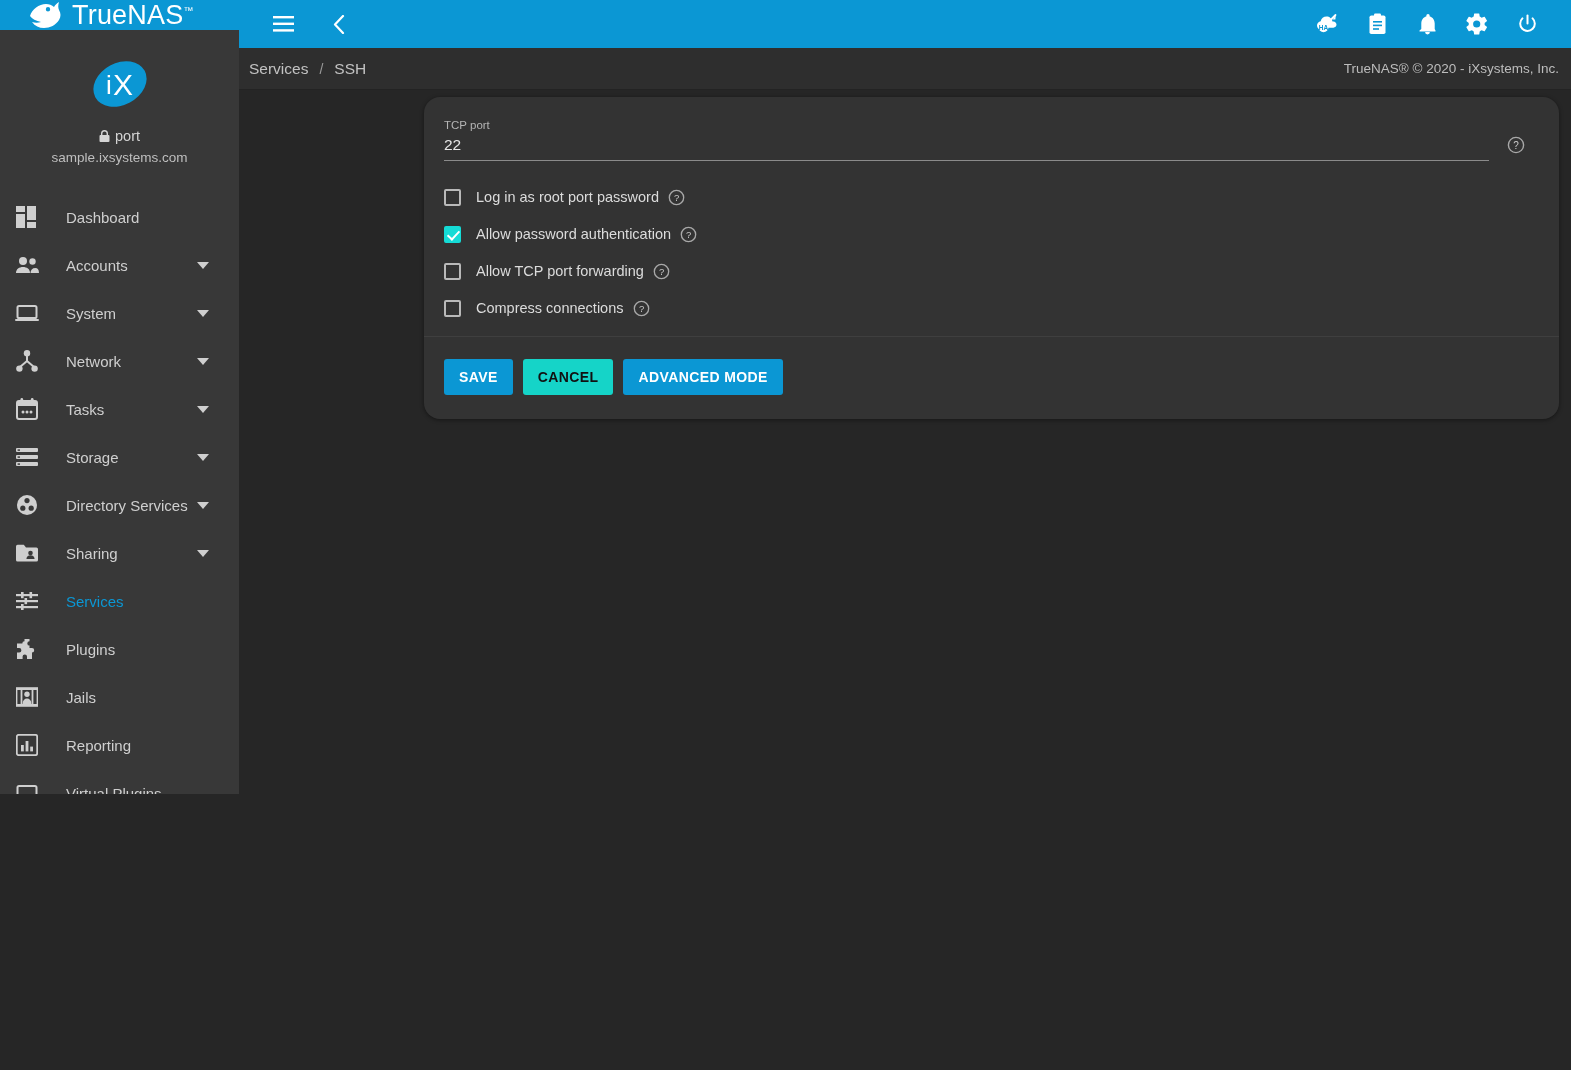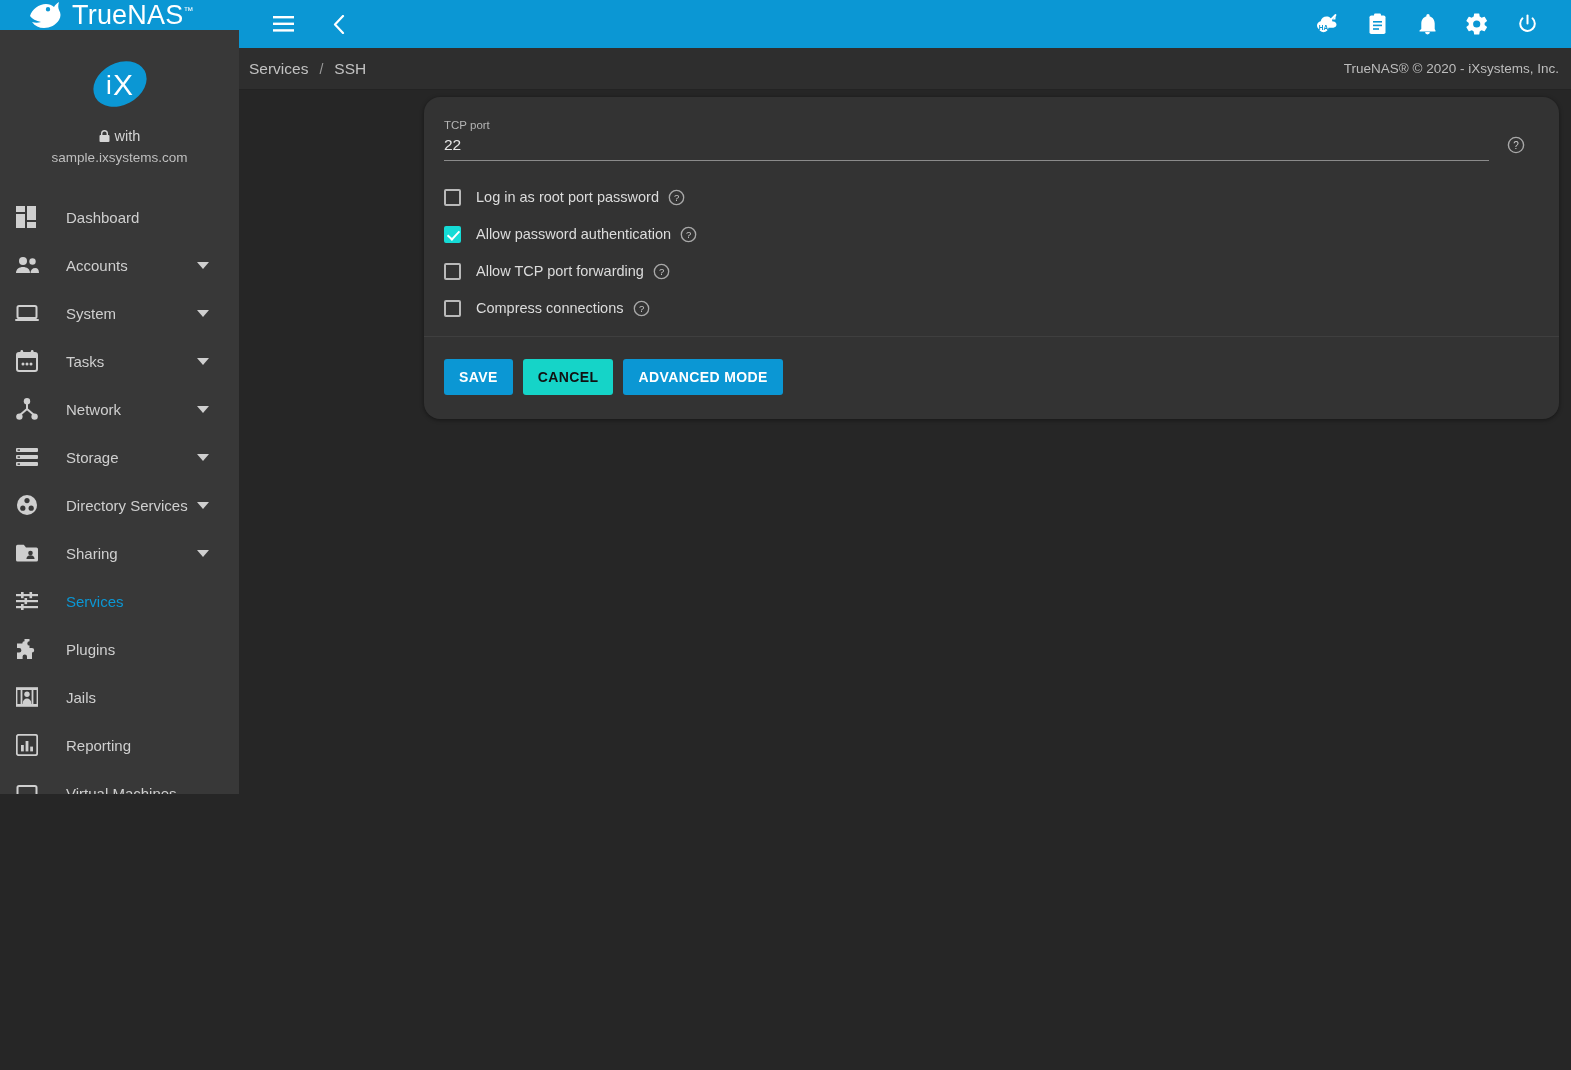--- a/index.html
+++ b/index.html
@@ -157,21 +157,21 @@
         <ellipse cx="32" cy="28" rx="28" ry="21" fill="#0b97d4" transform="rotate(-28 32 28)"></ellipse>
         <text x="18" y="38" font-family="Liberation Sans, sans-serif" font-size="26" fill="#ffffff">i</text>
         <text x="25" y="39" font-family="Liberation Sans, sans-serif" font-size="30" fill="#ffffff">X</text>
       </svg>
       <div class="profile-user">
         <span class="lock-ico">
           <svg viewBox="0 0 11 13" width="11" height="13">
             <path fill="#d4d4d4" d="M2 5V3.5a3.5 3.5 0 0 1 7 0V5h.6c.5 0 .9.4.9.9v5.2c0 .5-.4.9-.9.9H1.4a.9.9 0 0 1-.9-.9V5.9c0-.5.4-.9.9-.9H2zm1.4 0h4.2V3.5a2.1 2.1 0 0 0-4.2 0V5z"></path>
           </svg>
         </span>
-        <span>with</span>
+        <span>port</span>
       </div>
       <div class="profile-host">sample.ixsystems.com</div>
     </div>
 
     <nav class="nav" id="nav">
         <div class="nav-item">
           <span class="nav-ico">
             <svg width="22" height="22" viewBox="0 0 22 22">
               <rect x="0" y="0" width="9" height="6" fill="#cfcfcf"></rect>
               <rect x="11" y="0" width="9" height="14" fill="#cfcfcf"></rect>
@@ -194,47 +194,47 @@
           <span class="caret"></span>
         </div>
         <div class="nav-item">
           <span class="nav-ico">
             <svg width="24" height="18" viewBox="0 0 24 18">
               <rect x="2.5" y="2" width="19" height="12" rx="1.6" fill="none" stroke="#cfcfcf" stroke-width="2"></rect>
               <rect x="0" y="15" width="24" height="2" rx="1" fill="#cfcfcf"></rect>
             </svg>
           </span>
           <span class="nav-label">System</span>
+          <span class="caret"></span>
+        </div>
+        <div class="nav-item">
+          <span class="nav-ico">
+            <svg width="22" height="22" viewBox="0 0 22 22">
+              <circle cx="11" cy="3.2" r="3.2" fill="#cfcfcf"></circle>
+              <circle cx="3.4" cy="18.6" r="3.2" fill="#cfcfcf"></circle>
+              <circle cx="18.6" cy="18.6" r="3.2" fill="#cfcfcf"></circle>
+              <path d="M11 6v5M11 11 4 17M11 11l7 6" stroke="#cfcfcf" stroke-width="2" fill="none"></path>
+            </svg>
+          </span>
+          <span class="nav-label">Network</span>
           <span class="caret"></span>
         </div>
         <div class="nav-item">
           <span class="nav-ico">
             <svg width="22" height="22" viewBox="0 0 22 22">
               <rect x="1" y="3" width="20" height="18" rx="2" fill="none" stroke="#cfcfcf" stroke-width="2"></rect>
               <rect x="1" y="3" width="20" height="5" fill="#cfcfcf"></rect>
               <rect x="4.5" y="0" width="2.6" height="5" rx="1.2" fill="#cfcfcf"></rect>
               <rect x="14.9" y="0" width="2.6" height="5" rx="1.2" fill="#cfcfcf"></rect>
               <circle cx="7" cy="14" r="1.5" fill="#cfcfcf"></circle>
               <circle cx="11" cy="14" r="1.5" fill="#cfcfcf"></circle>
               <circle cx="15" cy="14" r="1.5" fill="#cfcfcf"></circle>
             </svg>
           </span>
           <span class="nav-label">Tasks</span>
-          <span class="caret"></span>
-        </div>
-        <div class="nav-item">
-          <span class="nav-ico">
-            <svg width="22" height="22" viewBox="0 0 22 22">
-              <circle cx="11" cy="3.2" r="3.2" fill="#cfcfcf"></circle>
-              <circle cx="3.4" cy="18.6" r="3.2" fill="#cfcfcf"></circle>
-              <circle cx="18.6" cy="18.6" r="3.2" fill="#cfcfcf"></circle>
-              <path d="M11 6v5M11 11 4 17M11 11l7 6" stroke="#cfcfcf" stroke-width="2" fill="none"></path>
-            </svg>
-          </span>
-          <span class="nav-label">Network</span>
           <span class="caret"></span>
         </div>
         <div class="nav-item">
           <span class="nav-ico">
             <svg width="22" height="18" viewBox="0 0 22 18">
               <rect x="0" y="0" width="22" height="4" rx="1" fill="#cfcfcf"></rect>
               <rect x="0" y="7" width="22" height="4" rx="1" fill="#cfcfcf"></rect>
               <rect x="0" y="14" width="22" height="4" rx="1" fill="#cfcfcf"></rect>
               <rect x="1.6" y="1.4" width="2.4" height="1.4" fill="#383838"></rect>
               <rect x="1.6" y="8.4" width="2.4" height="1.4" fill="#383838"></rect>
@@ -314,21 +314,21 @@
           </span>
           <span class="nav-label">Reporting</span>
         </div>
         <div class="nav-item">
           <span class="nav-ico">
             <svg width="24" height="18" viewBox="0 0 24 18">
               <rect x="2.5" y="2" width="19" height="12" rx="1.6" fill="none" stroke="#cfcfcf" stroke-width="2"></rect>
               <rect x="0" y="15" width="24" height="2" rx="1" fill="#cfcfcf"></rect>
             </svg>
           </span>
-          <span class="nav-label">Virtual Machines</span>
+          <span class="nav-label">Virtual Plugins</span>
         </div>
         <div class="nav-item">
           <span class="nav-ico">
             <svg width="24" height="22" viewBox="0 0 24 22">
               <path d="M1 19 14.5 1v18z" fill="#cfcfcf"></path>
               <circle cx="17.5" cy="16.5" r="4.6" fill="#cfcfcf"></circle>
               <circle cx="17.5" cy="16.5" r="1.9" fill="#383838"></circle>
               <rect x="16.6" y="10.6" width="1.9" height="2.6" fill="#cfcfcf"></rect>
               <rect x="16.6" y="19.8" width="1.9" height="2.6" fill="#cfcfcf"></rect>
               <rect x="11.6" y="15.6" width="2.6" height="1.9" fill="#cfcfcf"></rect>

